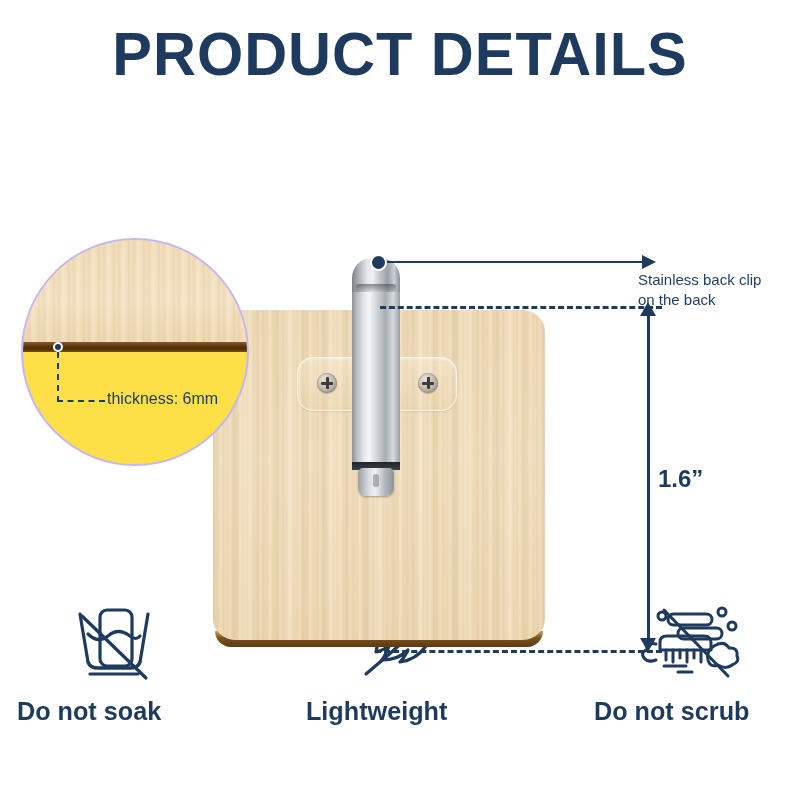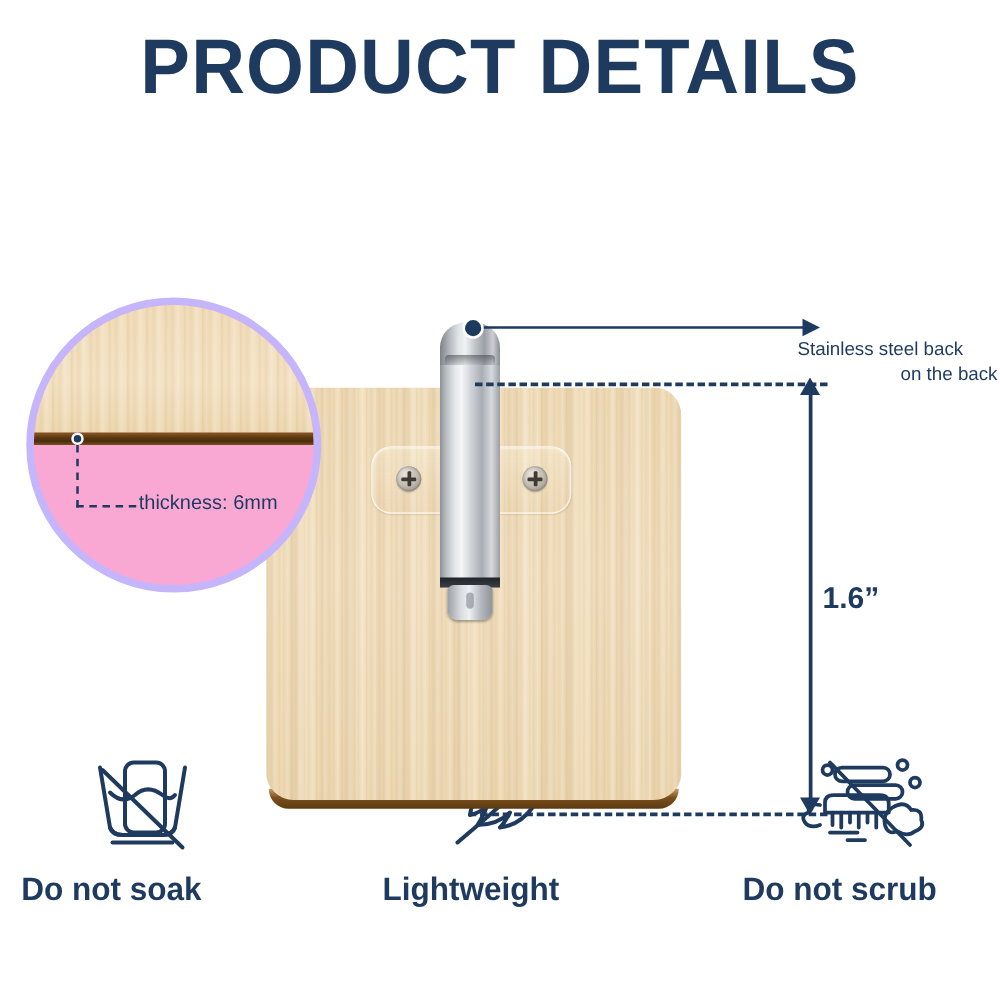--- a/index.html
+++ b/index.html
@@ -181,23 +181,23 @@
   }
 
   
   .magnifier {
     position: absolute;
     left: 21px;
     top: 128px;
     width: 224px;
     height: 224px;
     border-radius: 50%;
-    border: 6px solid #c4b5fd;
+    border: 2px solid #c4b5fd;
     overflow: hidden;
-    background: #f9a8d4;
+    background: #fde047;
     z-index: 8;
   }
   .mag-wood {
     position: absolute;
     left: 0;
     top: 0;
     width: 224px;
     height: 102px;
     background:
       repeating-linear-gradient(90deg,
@@ -292,21 +292,21 @@
   .callout-text {
     position: absolute;
     left: 638px;
     top: 160px;
     width: 160px;
     font-size: 15px;
     line-height: 20px;
     color: #1e3a5f;
     z-index: 11;
   }
-  .callout-text .l2 { display: block; text-align: right; }
+  .callout-text .l2 { display: block; text-align: left; }
 
   
   .dim-dash-top {
     position: absolute;
     left: 380px;
     top: 196px;
     width: 282px;
     height: 0;
     border-top: 3px dashed #1e3a5f;
     z-index: 10;
@@ -410,21 +410,21 @@
       <div class="mag-dot"></div>
       <div class="mag-leader-v"></div>
       <div class="mag-leader-h"></div>
       <div class="mag-label">thickness: 6mm</div>
     </div>
 
     <div class="callout-dot"></div>
     <div class="callout-line"></div>
     <div class="callout-arrow"></div>
     <div class="callout-text">
-      <span>Stainless steel back</span>
+      <span>Stainless back clip</span>
       <span class="l2">on the back</span>
     </div>
 
     <div class="dim-dash-top"></div>
     <div class="dim-dash-bottom"></div>
     <div class="dim-line"></div>
     <div class="dim-arrow-up"></div>
     <div class="dim-arrow-down"></div>
     <div class="dim-label">1.6”</div>
 

